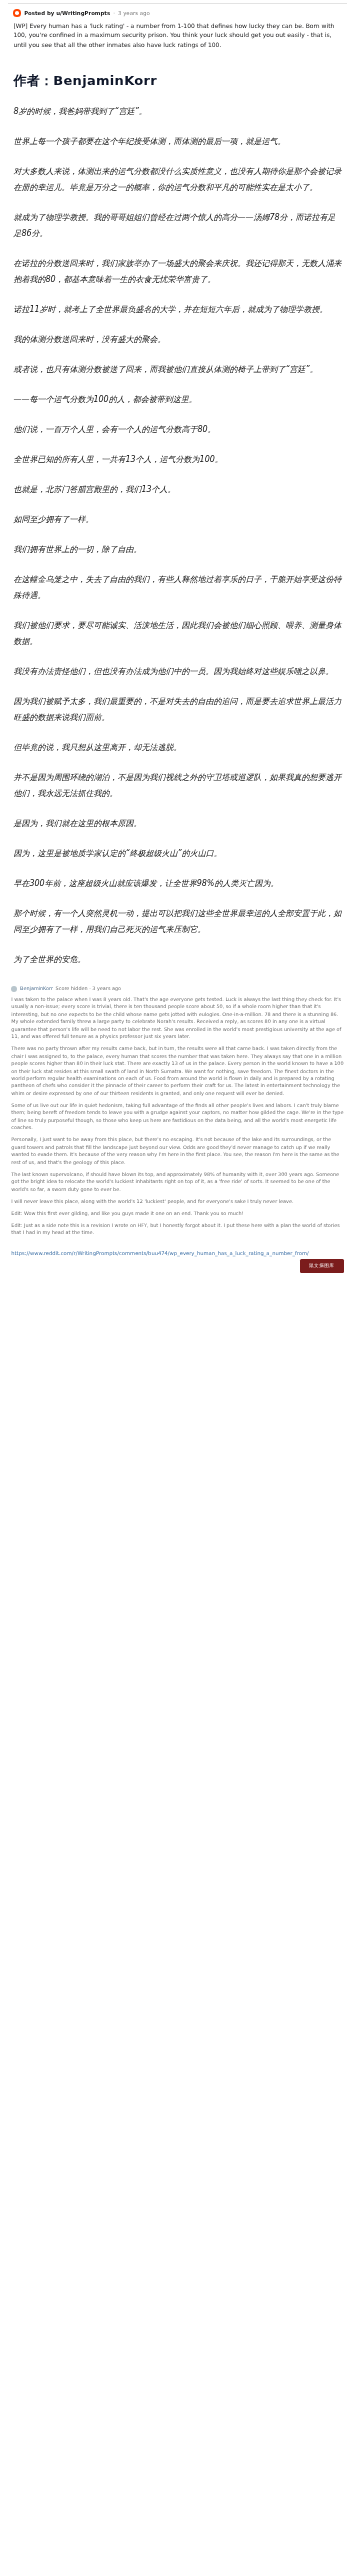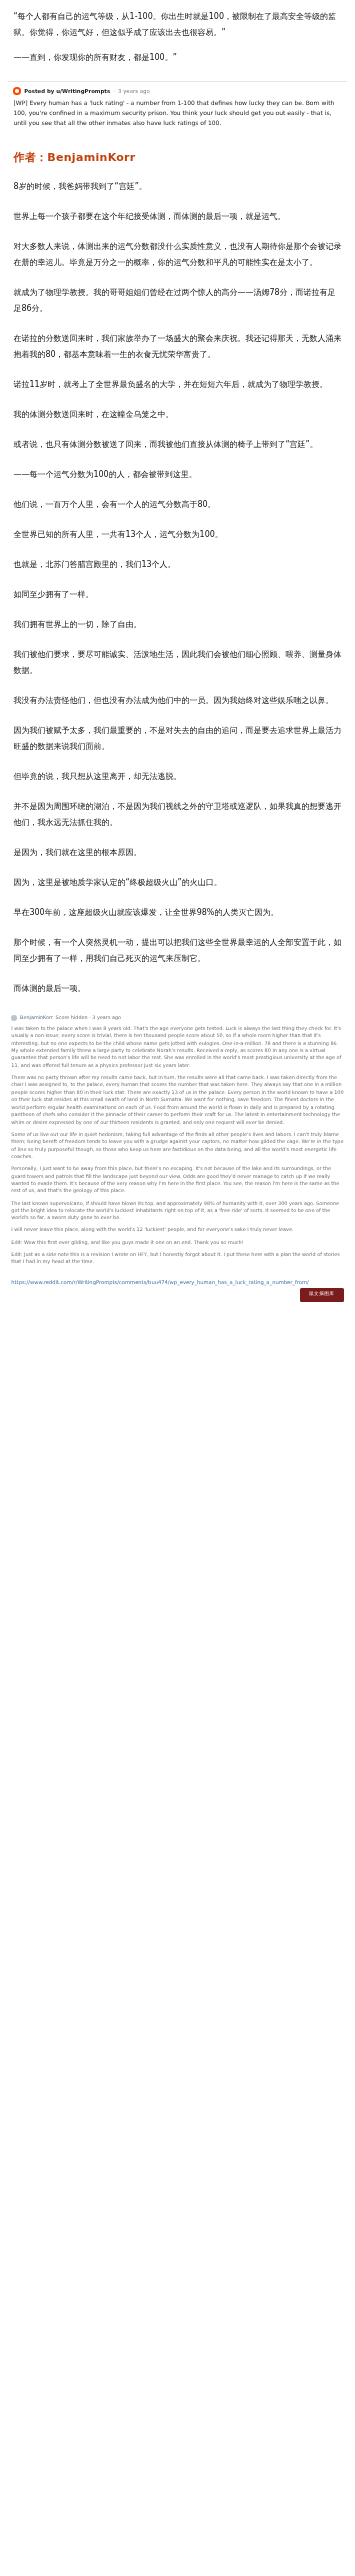--- a/index.html
+++ b/index.html
@@ -68,36 +68,37 @@
   .pc-meta { color:#7c7c7c; }
   .prompt-body {
     font-size: 6px;
     line-height: 1.62;
     color: #1a1a1b;
   }
 
   
   .author {
     margin: 15.5px 0 13.4px 13.4px;
-    font-size: 11px;
+    font-size: 13px;
     font-weight: bold;
     letter-spacing: 0.3px;
-    color: #c2410c;
+    color: #0f172a;
   }
   .author .who { font-weight: bold; }
 
   
   .story {
     padding: 0 13.4px;
     font-size: 8px;
     line-height: 2.0;
     color: #111;
   }
   .story p {
     margin: 12px 0 14px 0;
+    font-style: italic;
   }
 
   
   .footnote {
     margin: 17.5px 11.3px 4.1px 11.3px;
     font-size: 4.9px;
     line-height: 1.52;
     color: #6d6d6d;
   }
   .footnote .fn-head {
@@ -139,24 +140,20 @@
     justify-content: center;
     letter-spacing: 0.5px;
   }
   .bottom-space { height: 17.5px; }
 </style>
 </head>
 <body>
 
 <div class="page">
 
-  <div class="top-quote">
-    <p>“每个人都有自己的运气等级，从1-100。你出生时就是100，被限制在了最高安全等级的监狱。你觉得，你运气好，但这似乎成了应该出去也很容易。”</p>
-    <p>——直到，你发现你的所有财友，都是100。”</p>
-  </div>
 
   <div class="prompt-card">
     <div class="prompt-head">
       <span class="pc-avatar"></span>
       <span class="pc-sub">Posted by u/WritingPrompts</span>
       <span class="pc-dot">·</span>
       <span class="pc-meta">3 years ago</span>
     </div>
     <div class="prompt-body">[WP] Every human has a 'luck rating' - a number from 1-100 that defines how lucky they can be. Born with 100, you're confined in a maximum security prison. You think your luck should get you out easily - that is, until you see that all the other inmates also have luck ratings of 100.</div>
   </div>
@@ -165,38 +162,39 @@
     <span>作者：</span><span class="who">BenjaminKorr</span>
   </div>
 
   <div class="story">
     <p>8岁的时候，我爸妈带我到了“宫廷”。</p>
     <p>世界上每一个孩子都要在这个年纪接受体测，而体测的最后一项，就是运气。</p>
     <p>对大多数人来说，体测出来的运气分数都没什么实质性意义，也没有人期待你是那个会被记录在册的幸运儿。毕竟是万分之一的概率，你的运气分数和平凡的可能性实在是太小了。</p>
     <p>就成为了物理学教授。我的哥哥姐姐们曾经在过两个惊人的高分——汤姆78分，而诺拉有足足86分。</p>
     <p>在诺拉的分数送回来时，我们家族举办了一场盛大的聚会来庆祝。我还记得那天，无数人涌来抱着我的80，都基本意味着一生的衣食无忧荣华富贵了。</p>
     <p>诺拉11岁时，就考上了全世界最负盛名的大学，并在短短六年后，就成为了物理学教授。</p>
-    <p>我的体测分数送回来时，在这幢金乌笼之中。</p>
+    <p>我的体测分数送回来时，没有盛大的聚会。</p>
     <p>或者说，也只有体测分数被送了回来，而我被他们直接从体测的椅子上带到了“宫廷”。</p>
     <p>——每一个运气分数为100的人，都会被带到这里。</p>
     <p>他们说，一百万个人里，会有一个人的运气分数高于80。</p>
     <p>全世界已知的所有人里，一共有13个人，运气分数为100。</p>
     <p>也就是，北苏门答腊宫殿里的，我们13个人。</p>
     <p>如同至少拥有了一样。</p>
     <p>我们拥有世界上的一切，除了自由。</p>
+    <p>在这幢金乌笼之中，失去了自由的我们，有些人释然地过着享乐的日子，干脆开始享受这份特殊待遇。</p>
     <p>我们被他们要求，要尽可能诚实、活泼地生活，因此我们会被他们细心照顾、喂养、测量身体数据。</p>
     <p>我没有办法责怪他们，但也没有办法成为他们中的一员。因为我始终对这些娱乐嗤之以鼻。</p>
     <p>因为我们被赋予太多，我们最重要的，不是对失去的自由的追问，而是要去追求世界上最活力旺盛的数据来说我们面前。</p>
     <p>但毕竟的说，我只想从这里离开，却无法逃脱。</p>
     <p>并不是因为周围环绕的湖泊，不是因为我们视线之外的守卫塔或巡逻队，如果我真的想要逃开他们，我永远无法抓住我的。</p>
     <p>是因为，我们就在这里的根本原因。</p>
     <p>因为，这里是被地质学家认定的“终极超级火山”的火山口。</p>
     <p>早在300年前，这座超级火山就应该爆发，让全世界98%的人类灭亡因为。</p>
     <p>那个时候，有一个人突然灵机一动，提出可以把我们这些全世界最幸运的人全部安置于此，如同至少拥有了一样，用我们自己死灭的运气来压制它。</p>
-    <p>而体测的最后一项。</p>
+    <p>为了全世界的安危。</p>
   </div>
 
   <div class="footnote">
     <div class="fn-head">
       <span class="fn-avatar"></span>
       <span class="fn-name">BenjaminKorr</span>
       <span>Score hidden · 3 years ago</span>
     </div>
     <p>I was taken to the palace when I was 8 years old. That's the age everyone gets tested. Luck is always the last thing they check for. It's usually a non-issue; every score is trivial, there is ten thousand people score about 50, so if a whole room higher than that it's interesting, but no one expects to be the child whose name gets jotted with eulogies. One-in-a-million. 78 and there is a stunning 86. My whole extended family threw a large party to celebrate Norah's results. Received a reply, as scores 80 in any one is a virtual guarantee that person's life will be need to not labor the rest. She was enrolled in the world's most prestigious university at the age of 11, and was offered full tenure as a physics professor just six years later.</p>
     <p>There was no party thrown after my results came back, but in turn, the results were all that came back. I was taken directly from the chair I was assigned to, to the palace, every human that scores the number that was taken here. They always say that one in a million people scores higher than 80 in their luck stat. There are exactly 13 of us in the palace. Every person in the world known to have a 100 on their luck stat resides at this small swath of land in North Sumatra. We want for nothing, save freedom. The finest doctors in the world perform regular health examinations on each of us. Food from around the world is flown in daily and is prepared by a rotating pantheon of chefs who consider it the pinnacle of their career to perform their craft for us. The latest in entertainment technology the whim or desire expressed by one of our thirteen residents is granted, and only one request will ever be denied.</p>

